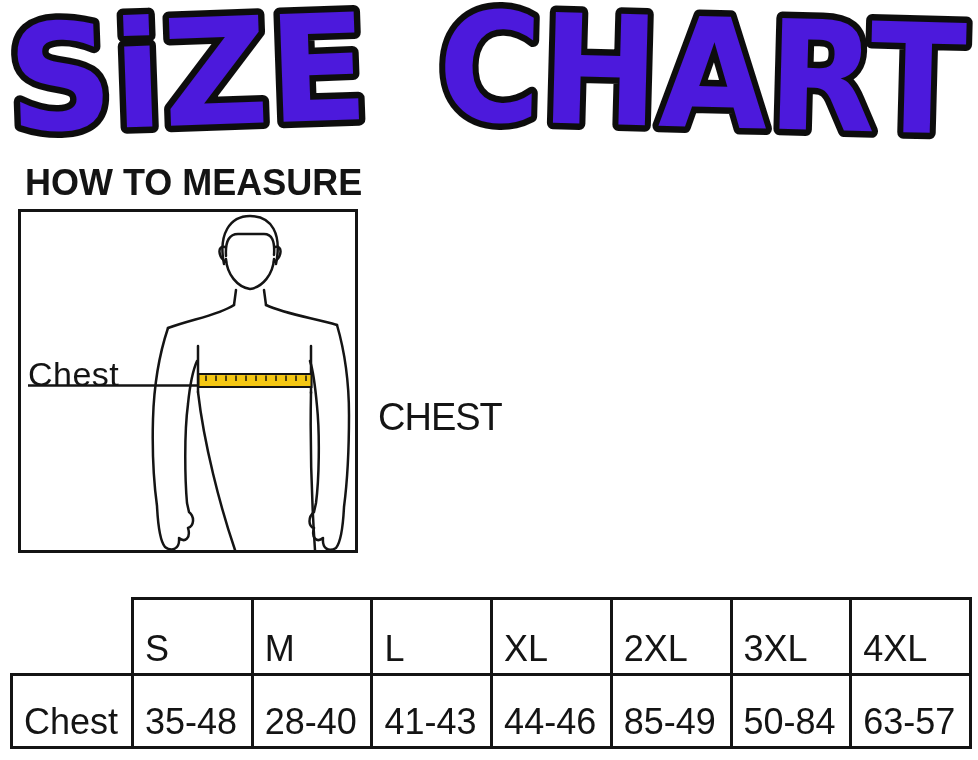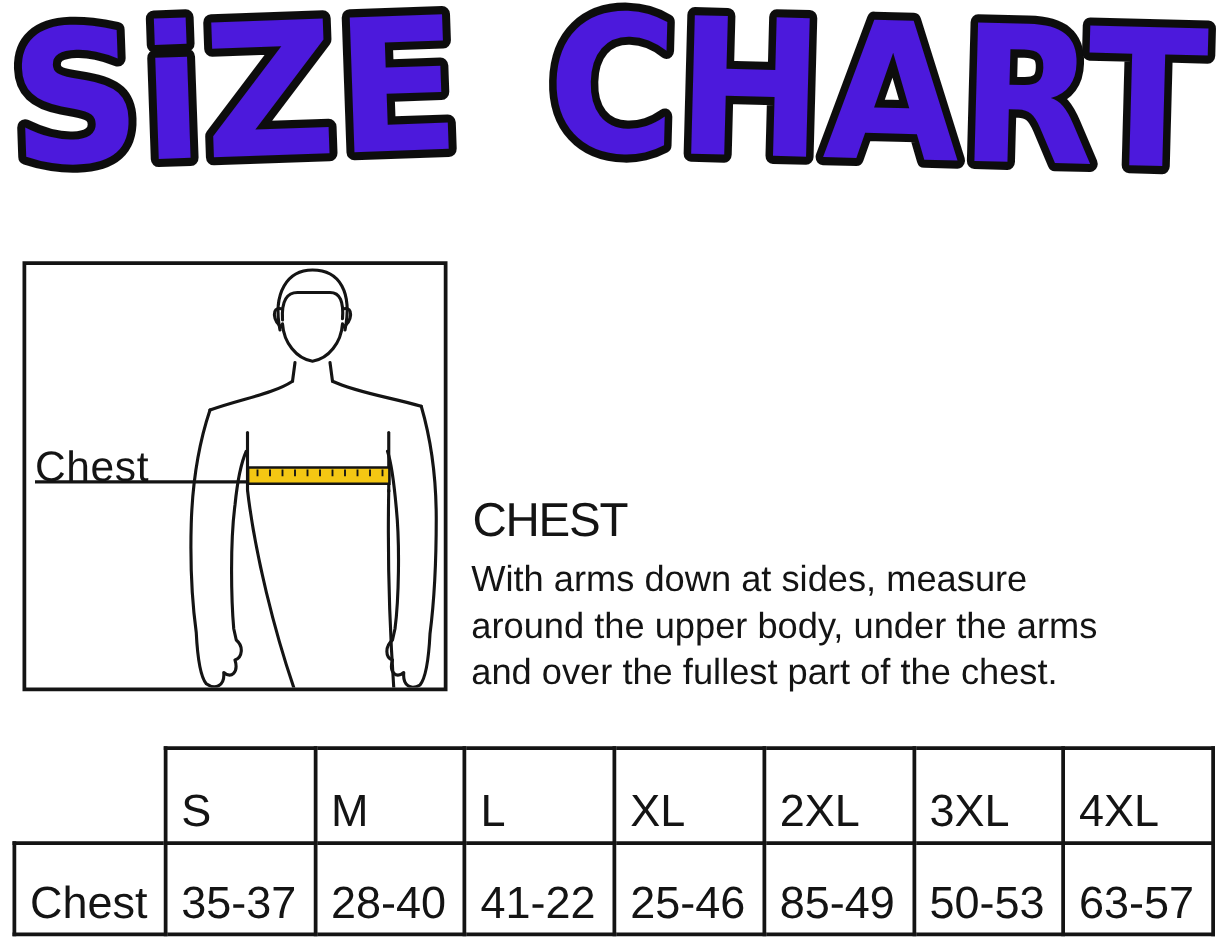--- a/index.html
+++ b/index.html
@@ -53,20 +53,21 @@
 
   <svg class="title-svg" width="978" height="152" viewBox="0 0 978 152">
     <g transform="rotate(-2 190 75)">
       <text class="bubble" x="8" y="125" font-size="148" textLength="360" lengthAdjust="spacingAndGlyphs" fill="#4C19DC">SiZE</text>
     </g>
     <g transform="rotate(1.5 710 75)">
       <text class="bubble" x="438" y="127" font-size="152" textLength="528" lengthAdjust="spacingAndGlyphs" fill="#4C19DC">CHART</text>
     </g>
   </svg>
 
+  <h2 class="how-to">HOW TO MEASURE</h2>
 
   <div class="figure-box">
     <svg width="334" height="338" viewBox="0 0 334 338">
       <g fill="none" stroke="#141414" stroke-width="2.5" stroke-linecap="round" stroke-linejoin="round">
 
         <path d="M 203 52 C 197 22 209 4 229 4 C 251 4 261 22 255 52"></path>
         <path d="M 205 44 C 204 28 209 22 217 22 L 243 22 C 251 22 254 29 253 43"></path>
 
         <path d="M 204 35 C 196 33 197 45 205 50"></path>
         <path d="M 254 35 C 262 33 261 45 253 50"></path>
@@ -103,23 +104,20 @@
                  M265 163.5 V169 M275 163.5 V169 M285 163.5 V169"></path>
       </g>
 
       <line x1="7" y1="173.5" x2="177" y2="173.5" stroke="#141414" stroke-width="2.5"></line>
     </svg>
     <span class="chest-label">Chest</span>
   </div>
 
   <div class="chest-heading">CHEST</div>
 
-  <div class="chest-desc">With arms down at sides, measure
-around the upper body, under the arms
-and over the fullest part of the chest.</div>
 
   <table class="size-table">
     <colgroup>
       <col style="width:121px">
       <col>
         <col>
         <col>
         <col>
         <col>
         <col>
@@ -131,24 +129,24 @@
       <th>S</th>
       <th>M</th>
       <th>L</th>
       <th>XL</th>
       <th>2XL</th>
       <th>3XL</th>
       <th>4XL</th>
     </tr>
     <tr class="drow">
       <th>Chest</th>
-      <td>35-37</td>
+      <td>35-48</td>
       <td>28-40</td>
-      <td>41-22</td>
-      <td>25-46</td>
+      <td>41-43</td>
+      <td>44-46</td>
       <td>85-49</td>
-      <td>50-53</td>
+      <td>50-84</td>
       <td>63-57</td>
     </tr>
   </tbody>
     </table>
 
 </div>
 
 </body></html>

